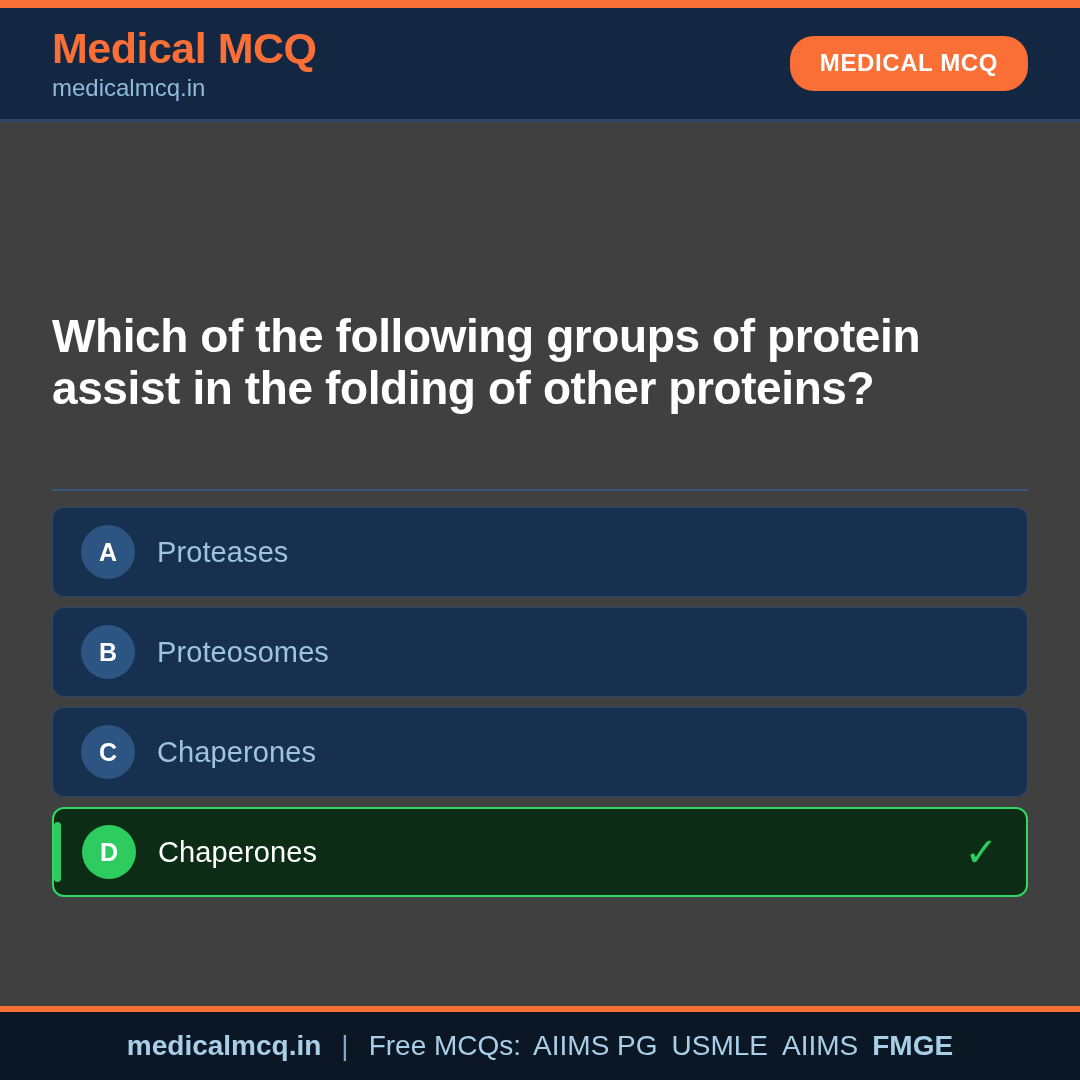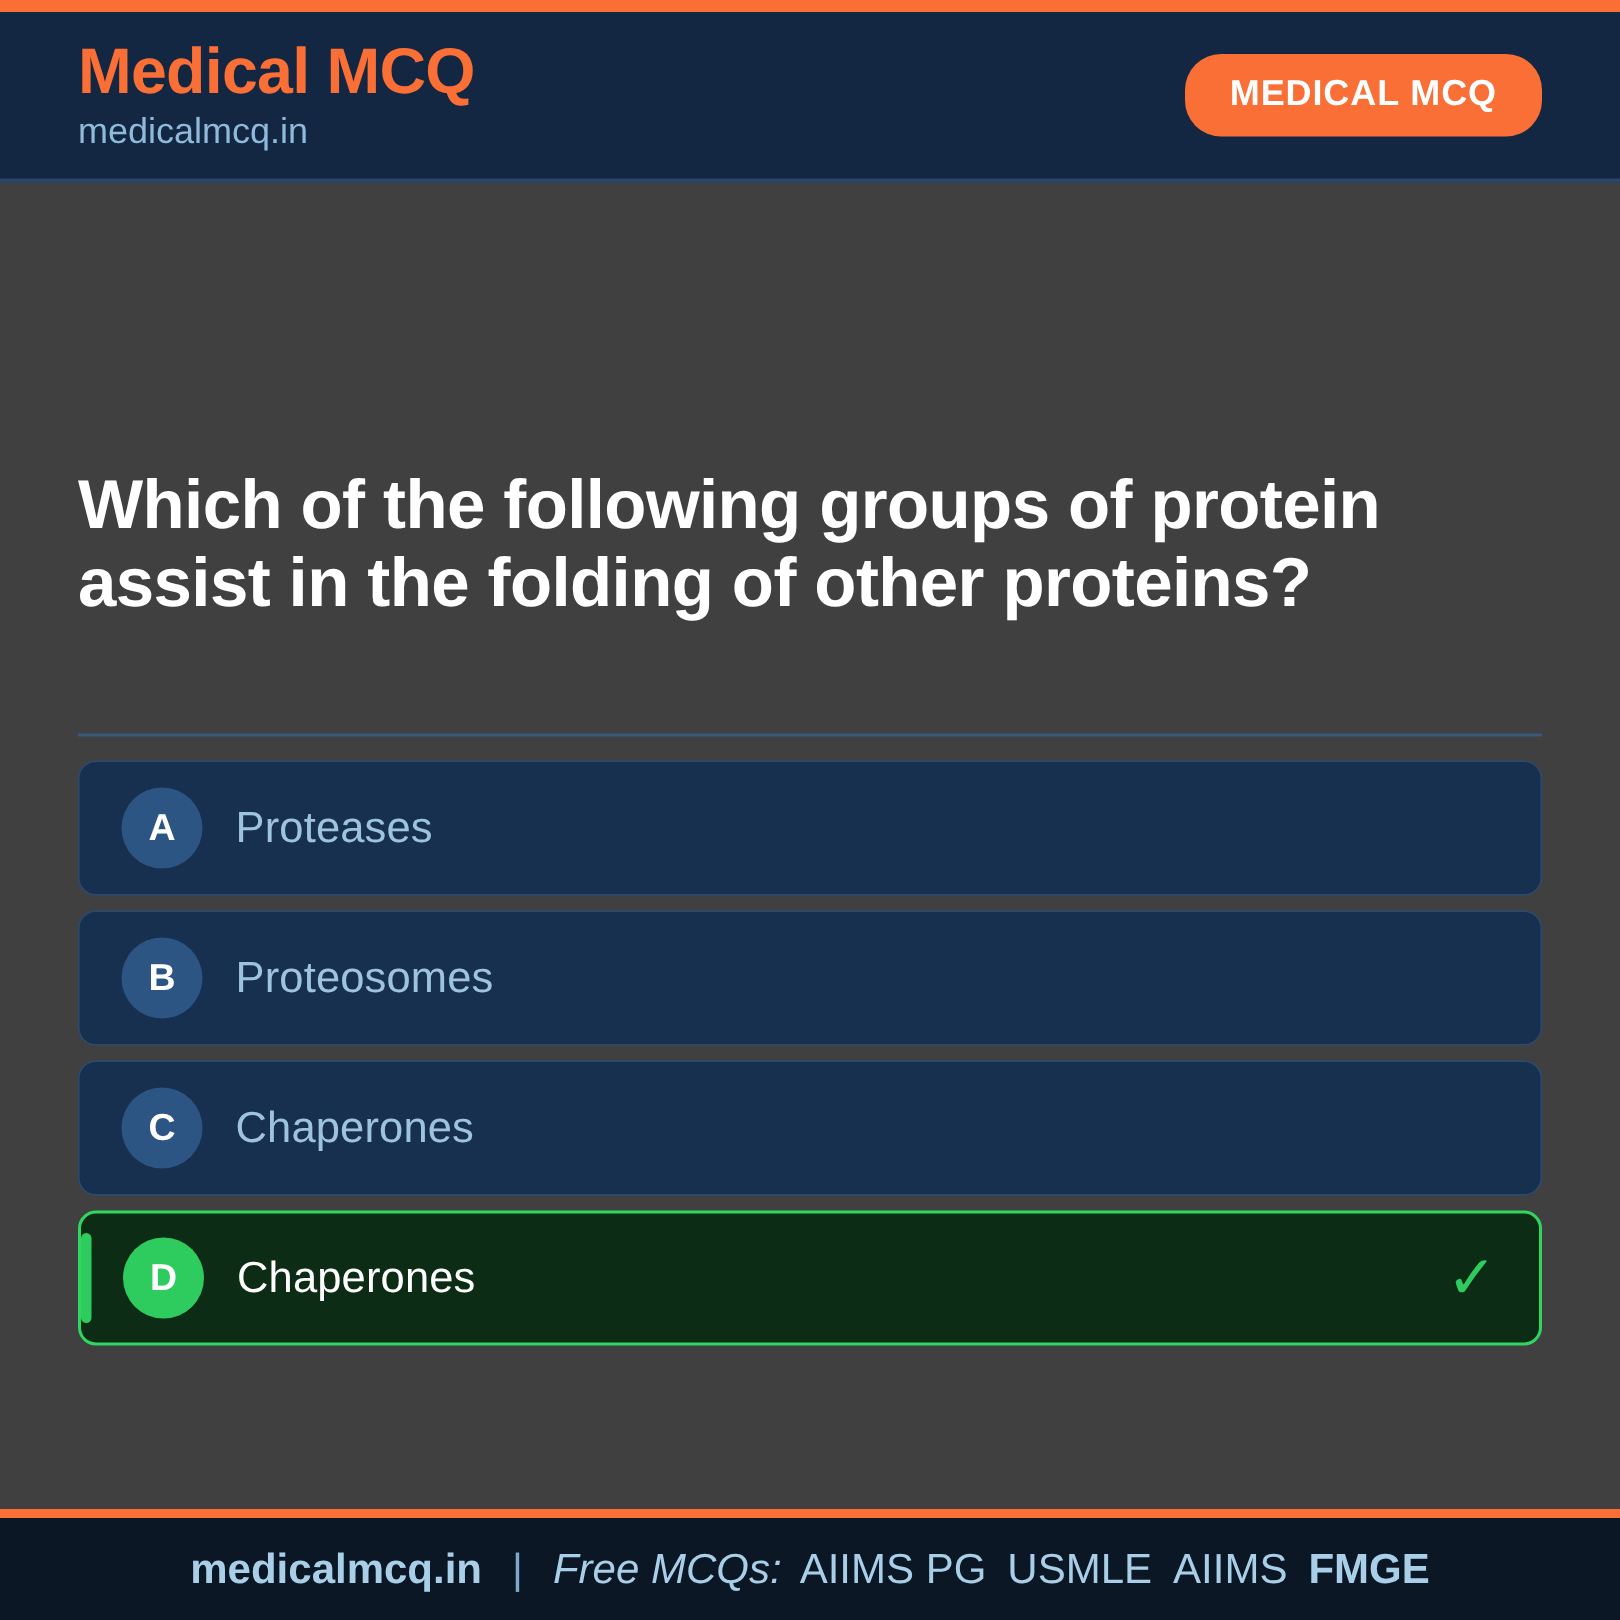--- a/index.html
+++ b/index.html
@@ -196,21 +196,21 @@
     color: #a9cfe8;
   }
   .footer-site {
     font-weight: bold;
     color: #a9cfe8;
   }
   .footer-sep {
     margin: 0 20px;
     color: #7fa8c9;
   }
-  .footer-label { margin-right: 12px; font-style: italic; }
+  .footer-label { margin-right: 12px; }
   .footer-exam { margin-right: 14px; }
   .footer-exam:last-child { margin-right: 0; font-weight: bold; }
 </style>
 </head>
 <body>
 
 <div class="page">
 
   <div class="top-accent"></div>
 

